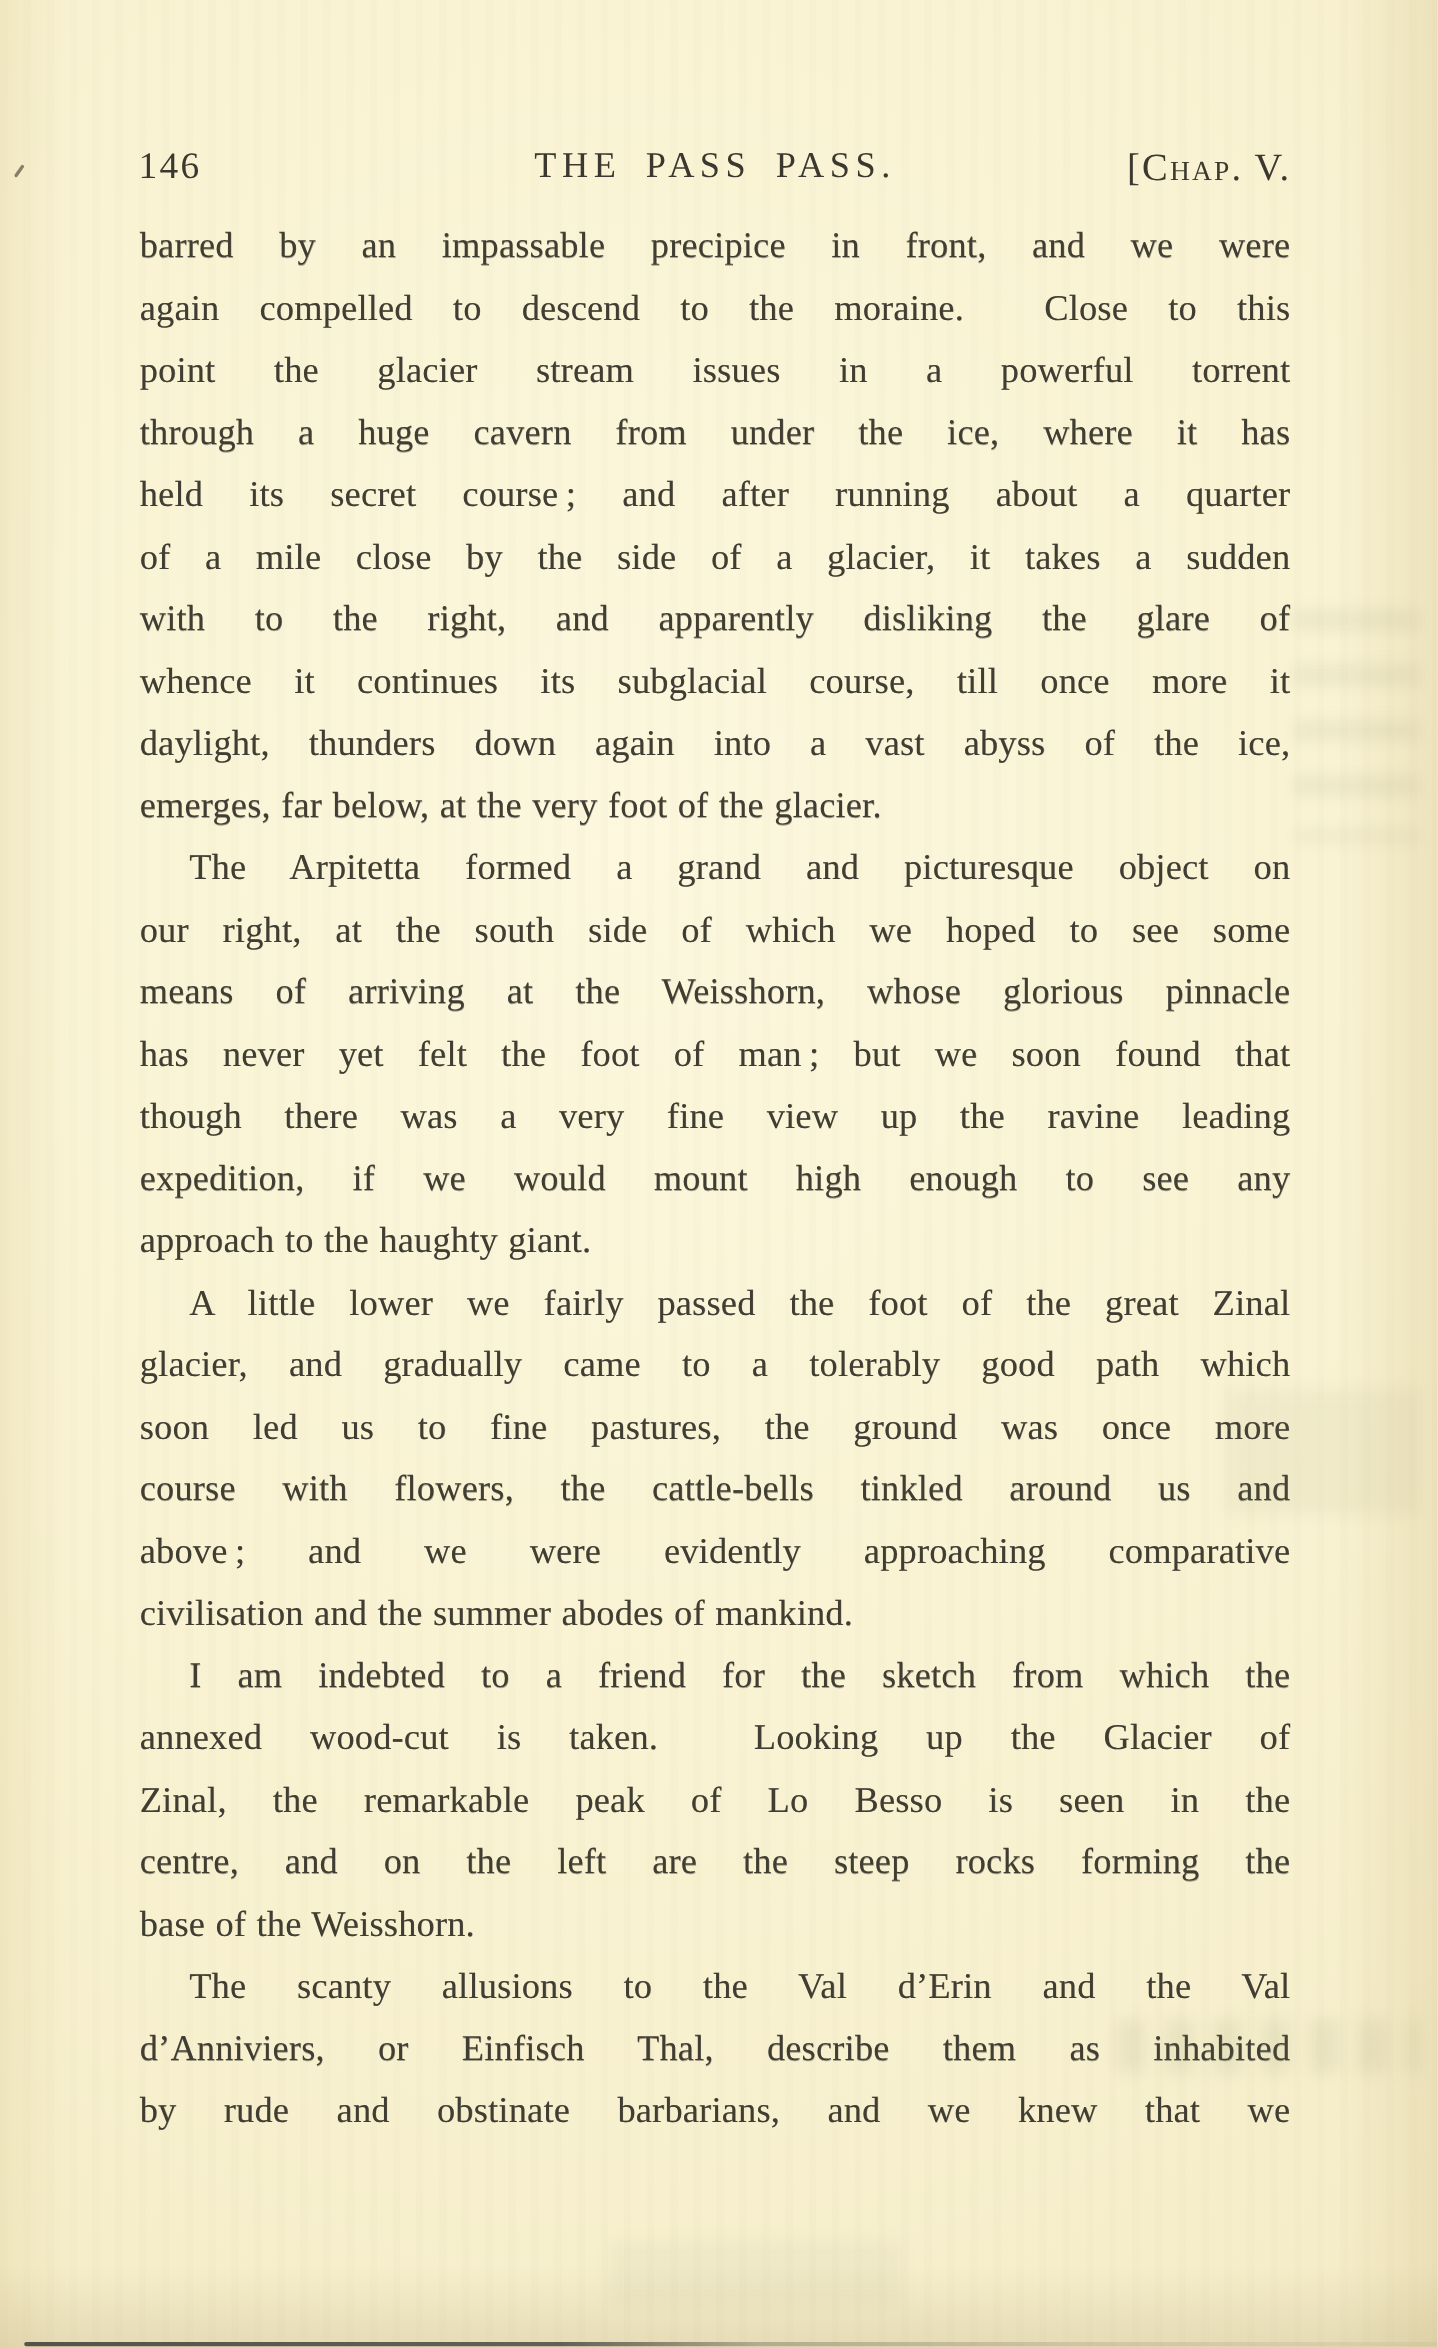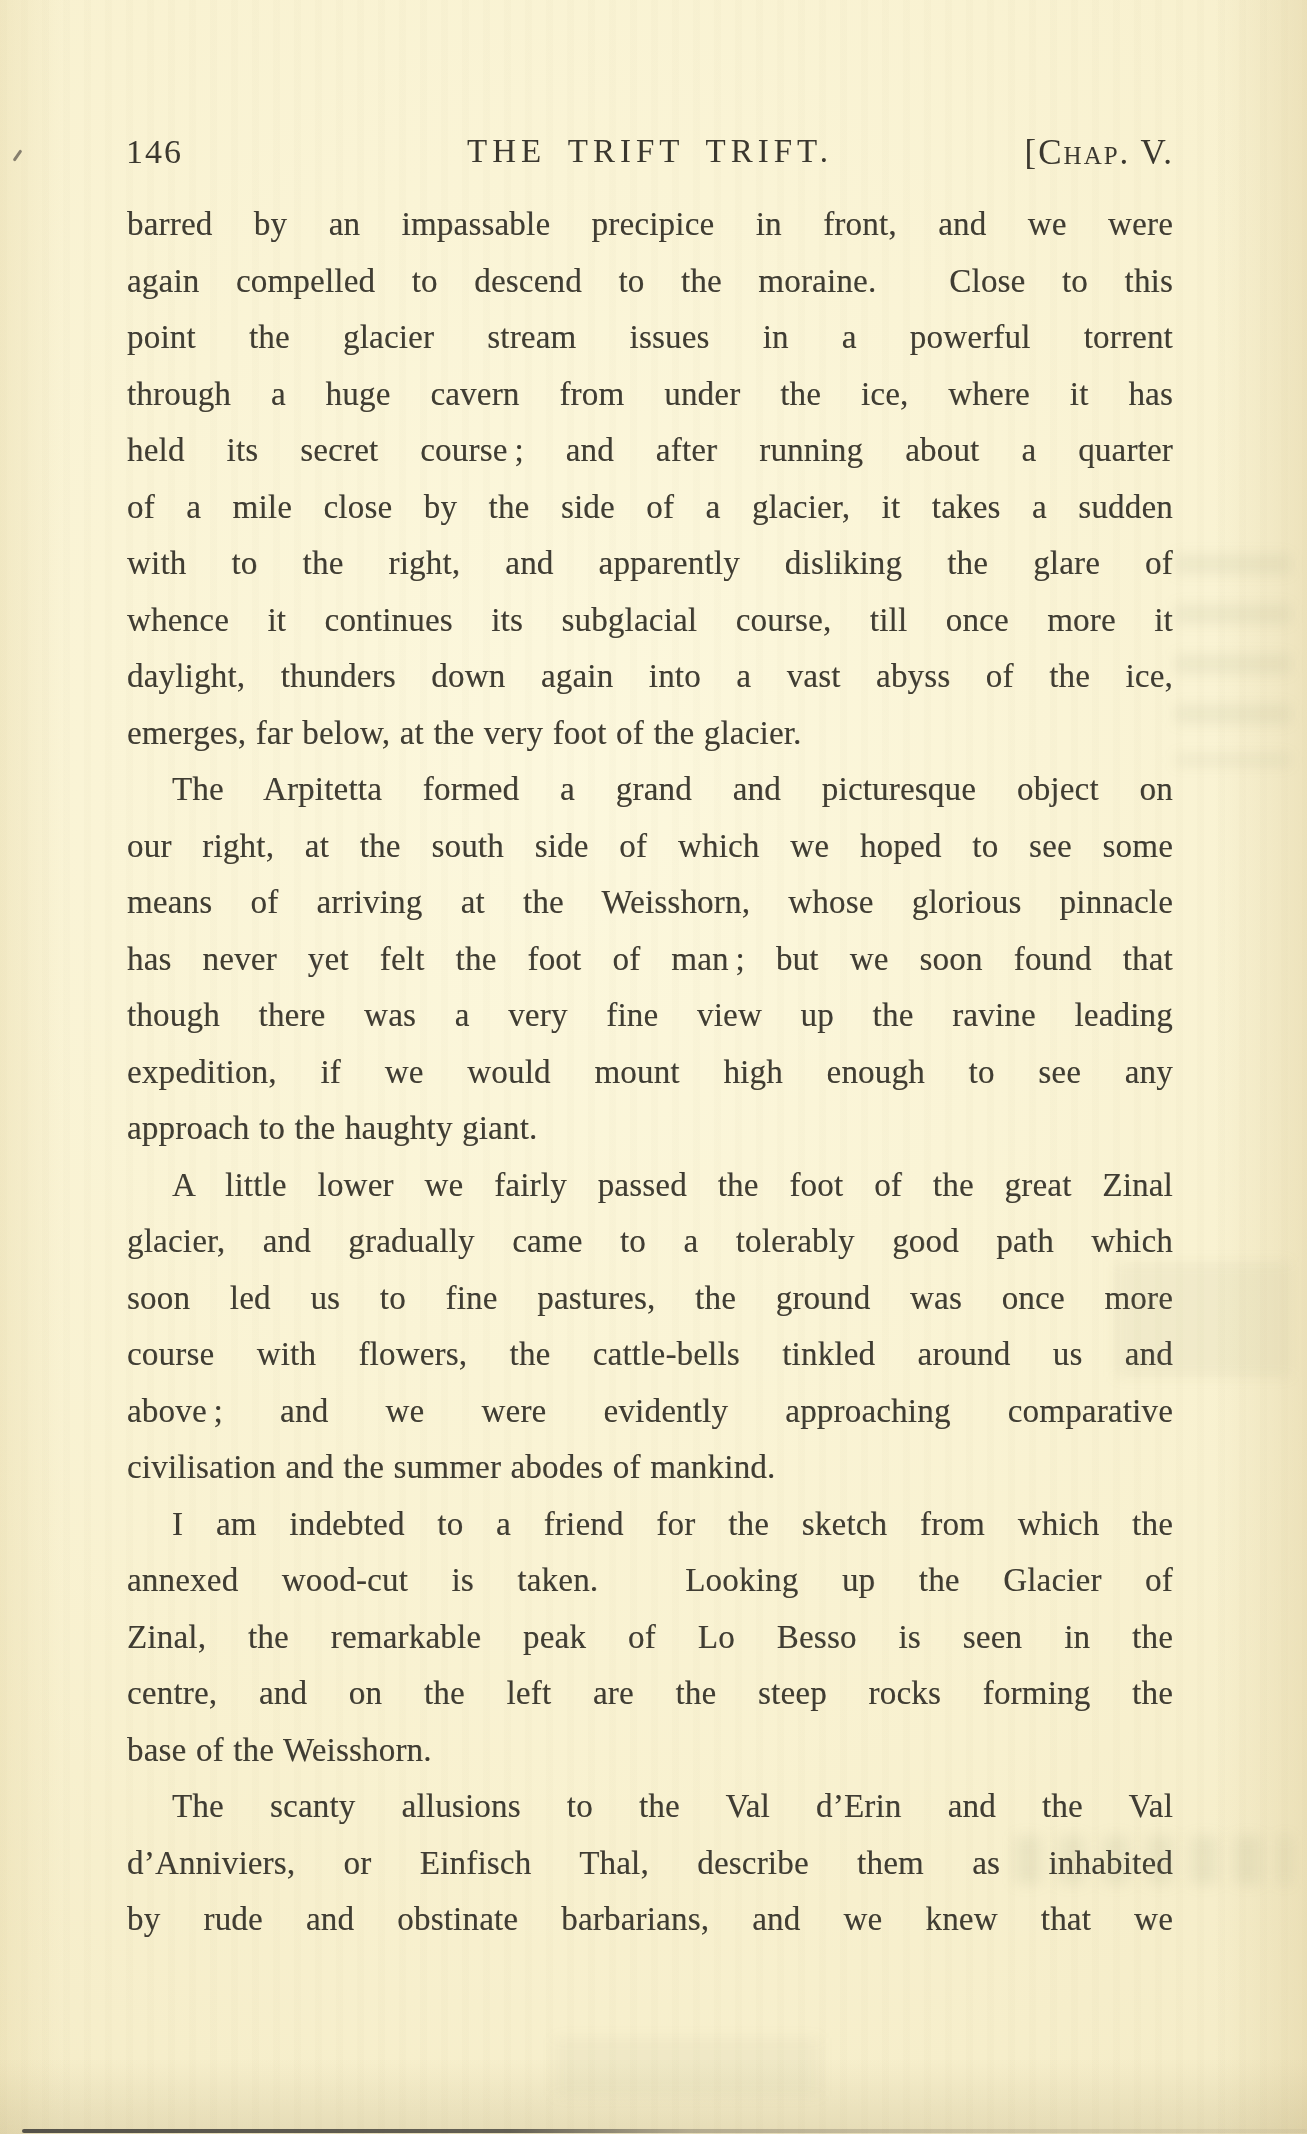--- a/index.html
+++ b/index.html
@@ -122,21 +122,21 @@
   }
 </style>
 </head>
 <body>
 
 <div class="page">
   <div class="texture"></div>
 
   <div class="header">
     <span class="pagenum">146</span>
-    <span class="running-title">THE TRIFT TRIFT.</span>
+    <span class="running-title">THE PASS PASS.</span>
     <span class="chap">[Chap. V.</span>
   </div>
 
   <div class="text-block">
       <div class="line">barred by an impassable precipice in front, and we were</div>
       <div class="line">again compelled to descend to the moraine.&nbsp; Close to this</div>
       <div class="line">point the glacier stream issues in a powerful torrent</div>
       <div class="line">through a huge cavern from under the ice, where it has</div>
       <div class="line">held its secret course ; and after running about a quarter</div>
       <div class="line">of a mile close by the side of a glacier, it takes a sudden</div>

